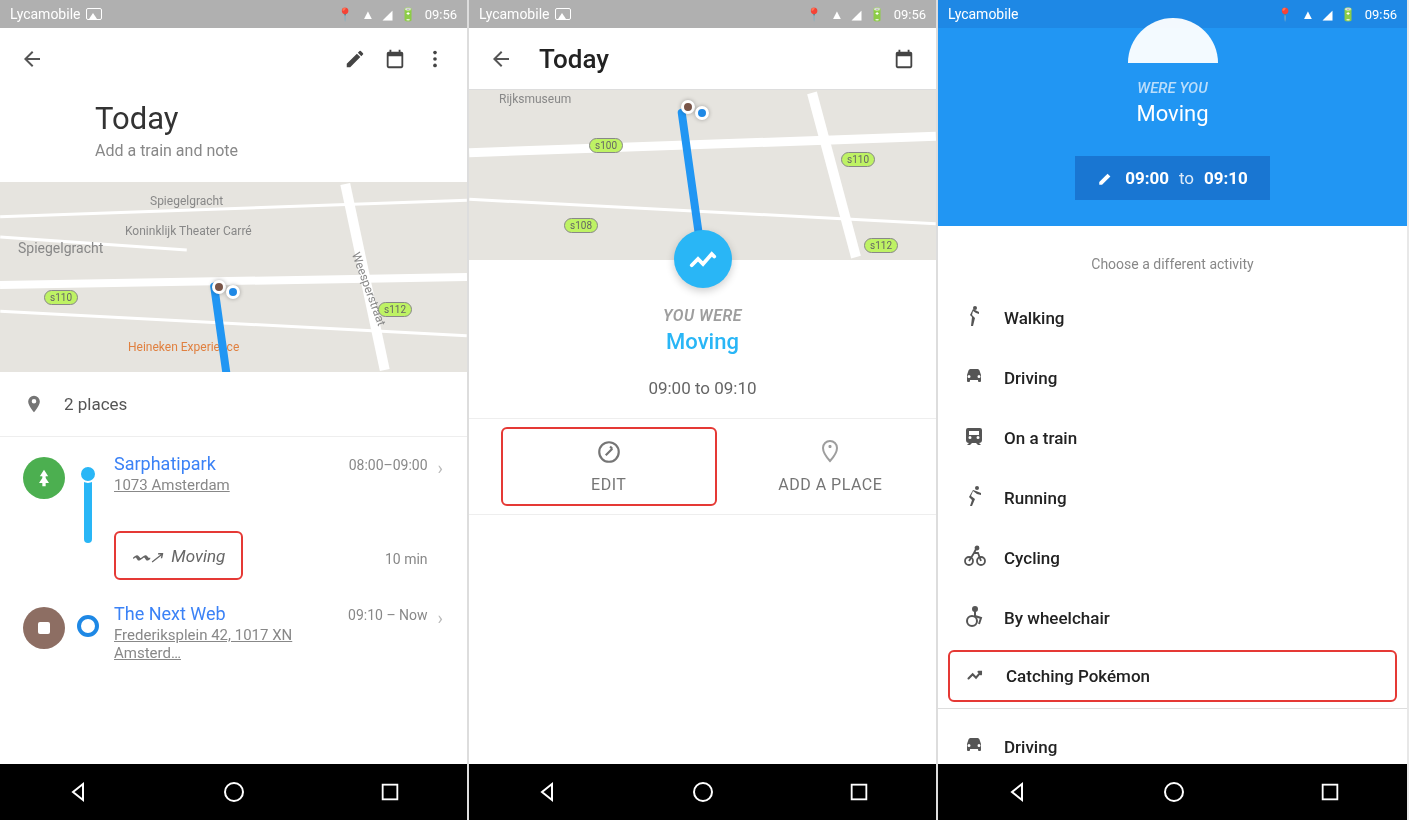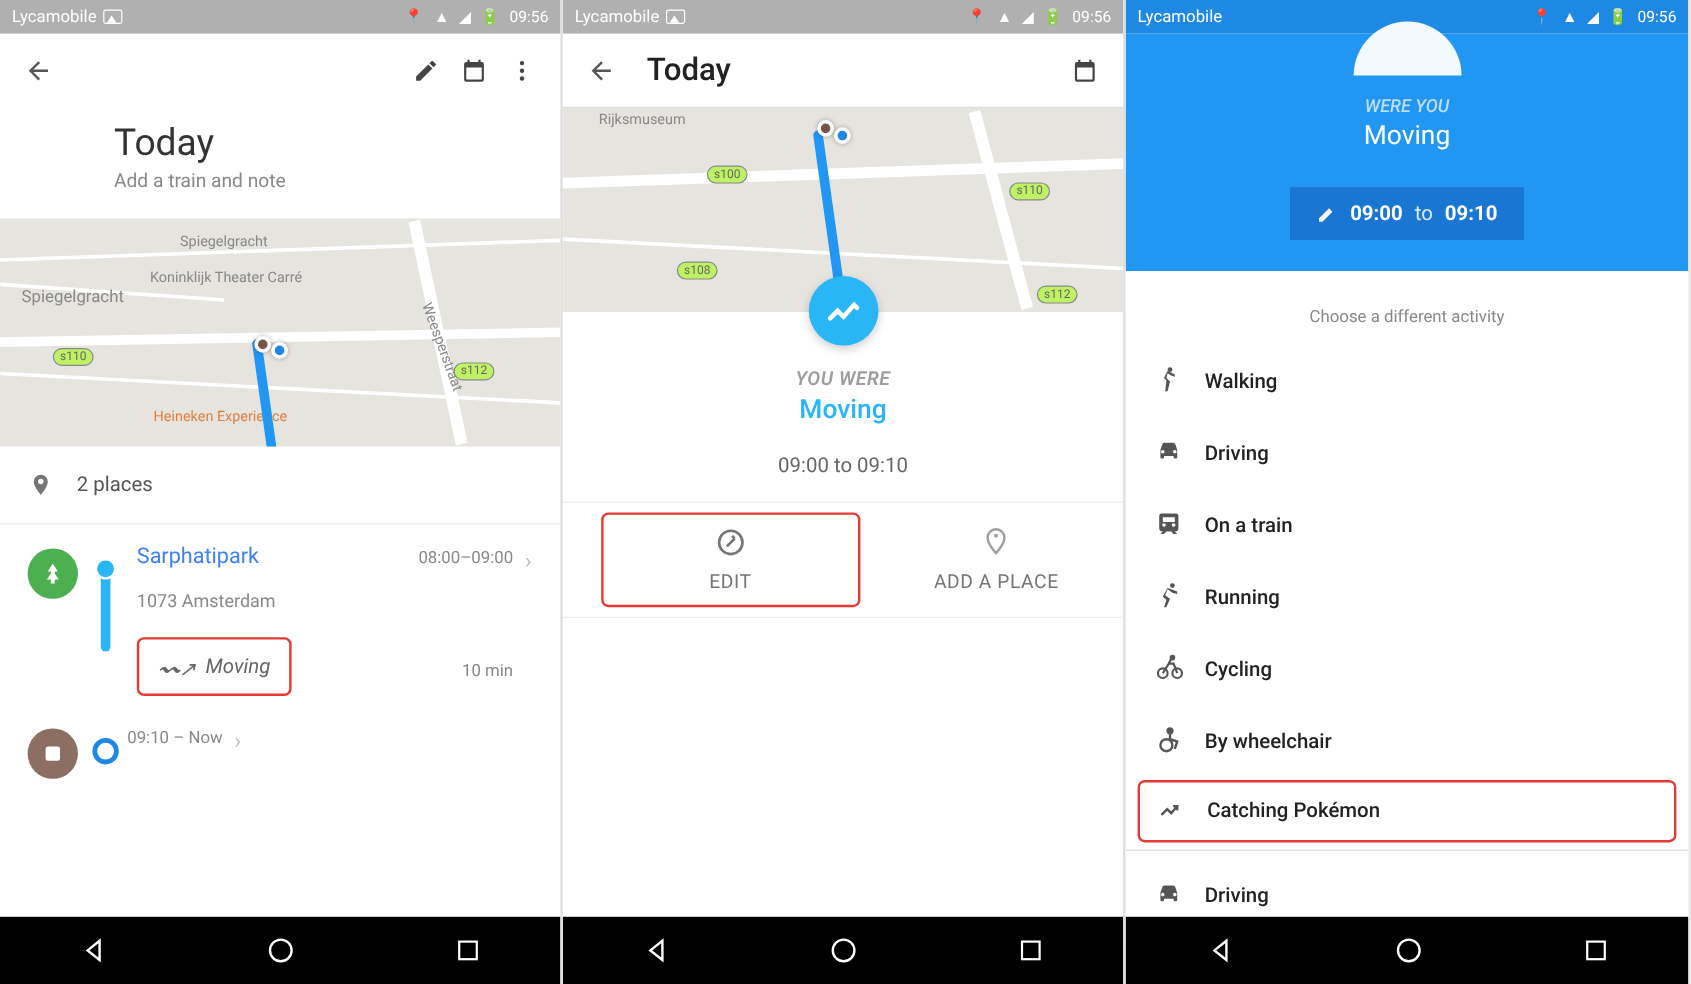--- a/index.html
+++ b/index.html
@@ -33,21 +33,21 @@
 .tl-icon-col { width:52px; display:flex; justify-content:center; padding-top:4px; }
 .tl-dot-col { width:36px; display:flex; flex-direction:column; align-items:center; position:relative; }
 .tl-big-green { width:42px; height:42px; background:#4caf50; border-radius:50%; display:flex; align-items:center; justify-content:center; color:#fff; }
 .tl-big-brown { width:42px; height:42px; background:#8d6e63; border-radius:50%; display:flex; align-items:center; justify-content:center; }
 .tl-brown-inner { width:12px; height:12px; background:#fff; border-radius:2px; }
 .tl-small-blue { width:18px; height:18px; background:#29b6f6; border-radius:50%; margin-top:12px; z-index:2; border:2px solid #fff; }
 .tl-small-blue.ring { background:#fff; border:4px solid #1e88e5; width:22px; height:22px; }
 .tl-line { position:absolute; top:22px; bottom:-60px; width:8px; background:#29b6f6; border-radius:4px; z-index:1; }
 .tl-content { flex:1; padding-left:8px; }
 .tl-title { font-size:18px; color:#3b82f6; font-weight:400; }
-.tl-sub { font-size:15px; color:#888; margin-top:18px; }
+.tl-sub { font-size:15px; color:#888; margin-top:2px;text-decoration:underline; }
 .tl-time { font-size:14px; color:#888; white-space:nowrap; padding-top:4px; }
 .tl-chevron { color:#bbb; font-size:18px; padding:4px 6px 0 10px; }
 .moving-chip { display:inline-flex; align-items:center; gap:8px; border:2px solid #e53935; border-radius:6px; padding:10px 16px; margin-top:8px; }
 .moving-chip span { font-style:italic; color:#666; font-size:17px; }
 .trend-icon { font-size:18px; color:#666; }
 .nav-bar { position:absolute; bottom:0; left:0; right:0; height:56px; background:#000; display:flex; justify-content:space-around; align-items:center; }
 .nav-bar div { color:#fff; }
 
 .ab2 { border-bottom:1px solid #ddd; }
 .ab2 .title2 { font-size:26px; font-weight:500; color:#222; margin-left:18px; }
@@ -191,20 +191,24 @@
 
     <div class="tl-item">
       <div class="tl-icon-col">
           <div class="tl-big-brown">
             <div class="tl-brown-inner"></div>
           </div>
         </div>
       <div class="tl-dot-col">
           <div class="tl-small-blue ring"></div>
         </div>
+      <div class="tl-content">
+        <div class="tl-title">The Next Web</div>
+        <div class="tl-sub">Frederiksplein 42, 1017 XN Amsterd…</div>
+      </div>
       <div class="tl-time">09:10 – Now</div>
       <div class="tl-chevron">›</div>
     </div>
   </div>
 
   <div class="nav-bar">
     <div>
         <svg width="24" height="24" viewBox="0 0 24 24">
           <path d="M17 4l-10 8 10 8z" fill="none" stroke="#fff" stroke-width="2"></path>
         </svg>

